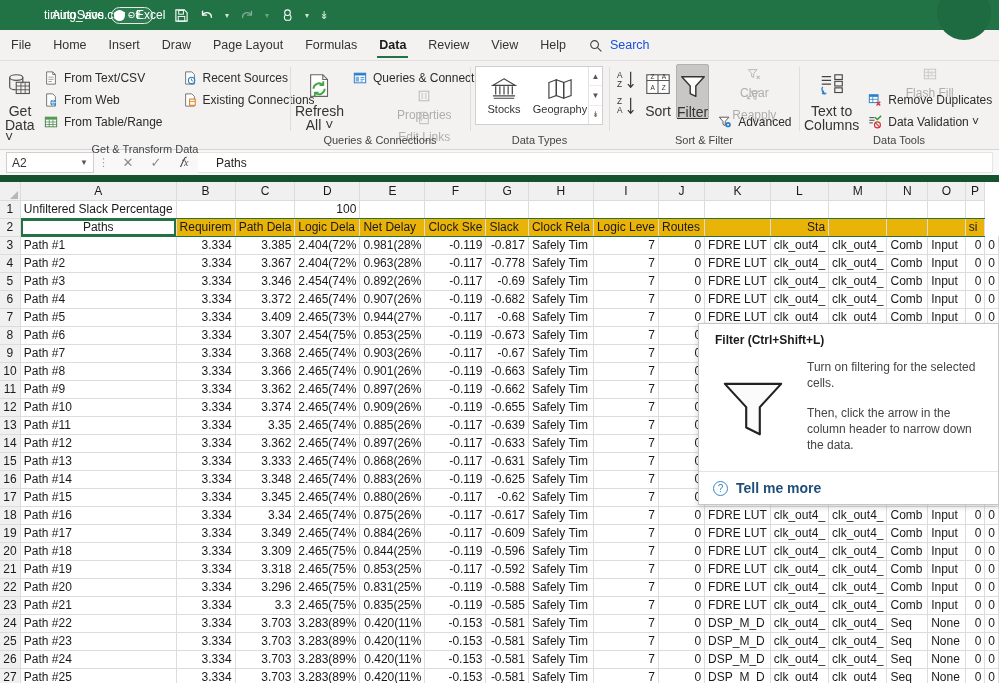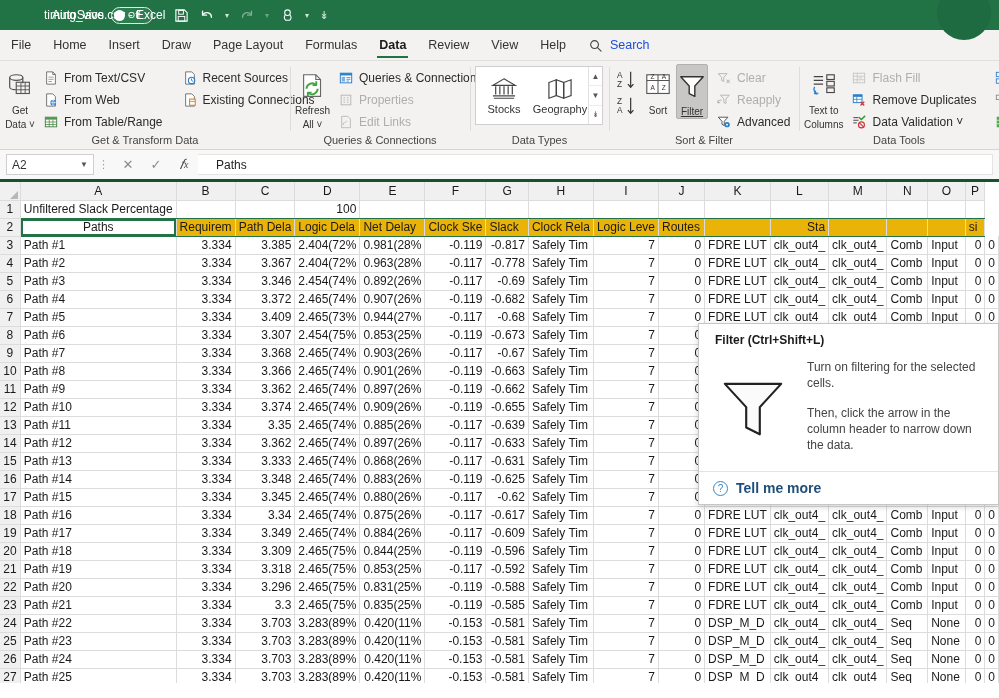--- a/index.html
+++ b/index.html
@@ -71,49 +71,49 @@
     content:""; position:absolute; left:0; top:6px; bottom:18px; width:1px; background:#dfdddb;
   }
   .rgroup-body{ flex:1; display:flex; align-items:flex-start; gap:3px; }
   .rgroup-title{ text-align:center; font-size:11px; color:#444; padding-bottom:3px; }
 
   .bigbtn{
     width:52px; display:flex; flex-direction:column; align-items:center;
     padding-top:5px; gap:2px; color:#333;
   }
   .bigbtn .bi{ height:34px; display:flex; align-items:center; justify-content:center; }
-  .bigbtn .bl{ font-size:10px; line-height:12px; text-align:left; }
+  .bigbtn .bl{ font-size:14px; line-height:12px; text-align:left; }
   .bigbtn.wide{ width:60px; }
   .bigbtn.active{ background:#c9c7c5; border:1px solid #b3b1af; border-radius:2px;text-decoration:underline; }
 
   .smallcol{ display:flex; flex-direction:column; padding-top:3px; gap:1px; }
   .smallbtn{
     display:flex; align-items:center; gap:5px; height:21px; padding:0 5px;
     font-size:12px; color:#2b2b2b; white-space:nowrap;
   }
-  .smallbtn.disabled{ color:#b0aeac; }
+  .smallbtn.disabled{ color:#b0aeac;flex-direction:column; }
   .sicon{ width:16px; height:16px; display:flex; align-items:center; justify-content:center; }
 
   .datatype-box{
     display:flex; align-items:stretch; border:1px solid #d0cece; background:#fff;
     height:59px; margin-top:2px;
   }
   .dt-item{ width:56px; display:flex; flex-direction:column; align-items:center; justify-content:center;
     gap:2px; font-size:11px; color:#333;}
   .dt-scroll{ width:14px; border-left:1px solid #e3e1df; display:flex; flex-direction:column; }
   .dt-scroll div{ flex:1; display:flex; align-items:center; justify-content:center; font-size:8px; color:#555; }
   .dt-scroll div + div{ border-top:1px solid #ececec; }
 
   .sortcol{ display:flex; flex-direction:column; justify-content:center; gap:2px; padding-top:4px; }
   .sortaz{ width:26px; height:24px; display:flex; align-items:center; justify-content:center; }
 
   
   .fbar{
     height:32px; background:#f8f8f8; display:flex; align-items:center;
-    gap:0; padding:0 6px; border-bottom:3px solid #14532d;
+    gap:0; padding:0 6px; border-bottom:7px solid #14532d;
   }
   .namebox{
     width:88px; height:21px; border:1px solid #d0cece; background:#fff;
     display:flex; align-items:center; justify-content:space-between; padding:0 5px;
     font-size:12px; color:#333;
   }
   .namebox .nb-caret{ font-size:8px; color:#555; }
   .fb-dots{ width:20px; text-align:center; color:#999; font-size:11px; letter-spacing:1px; }
   .fb-icons{ display:flex; align-items:center; gap:0; }
   .fb-ic{ width:28px; height:21px; display:flex; align-items:center; justify-content:center;

